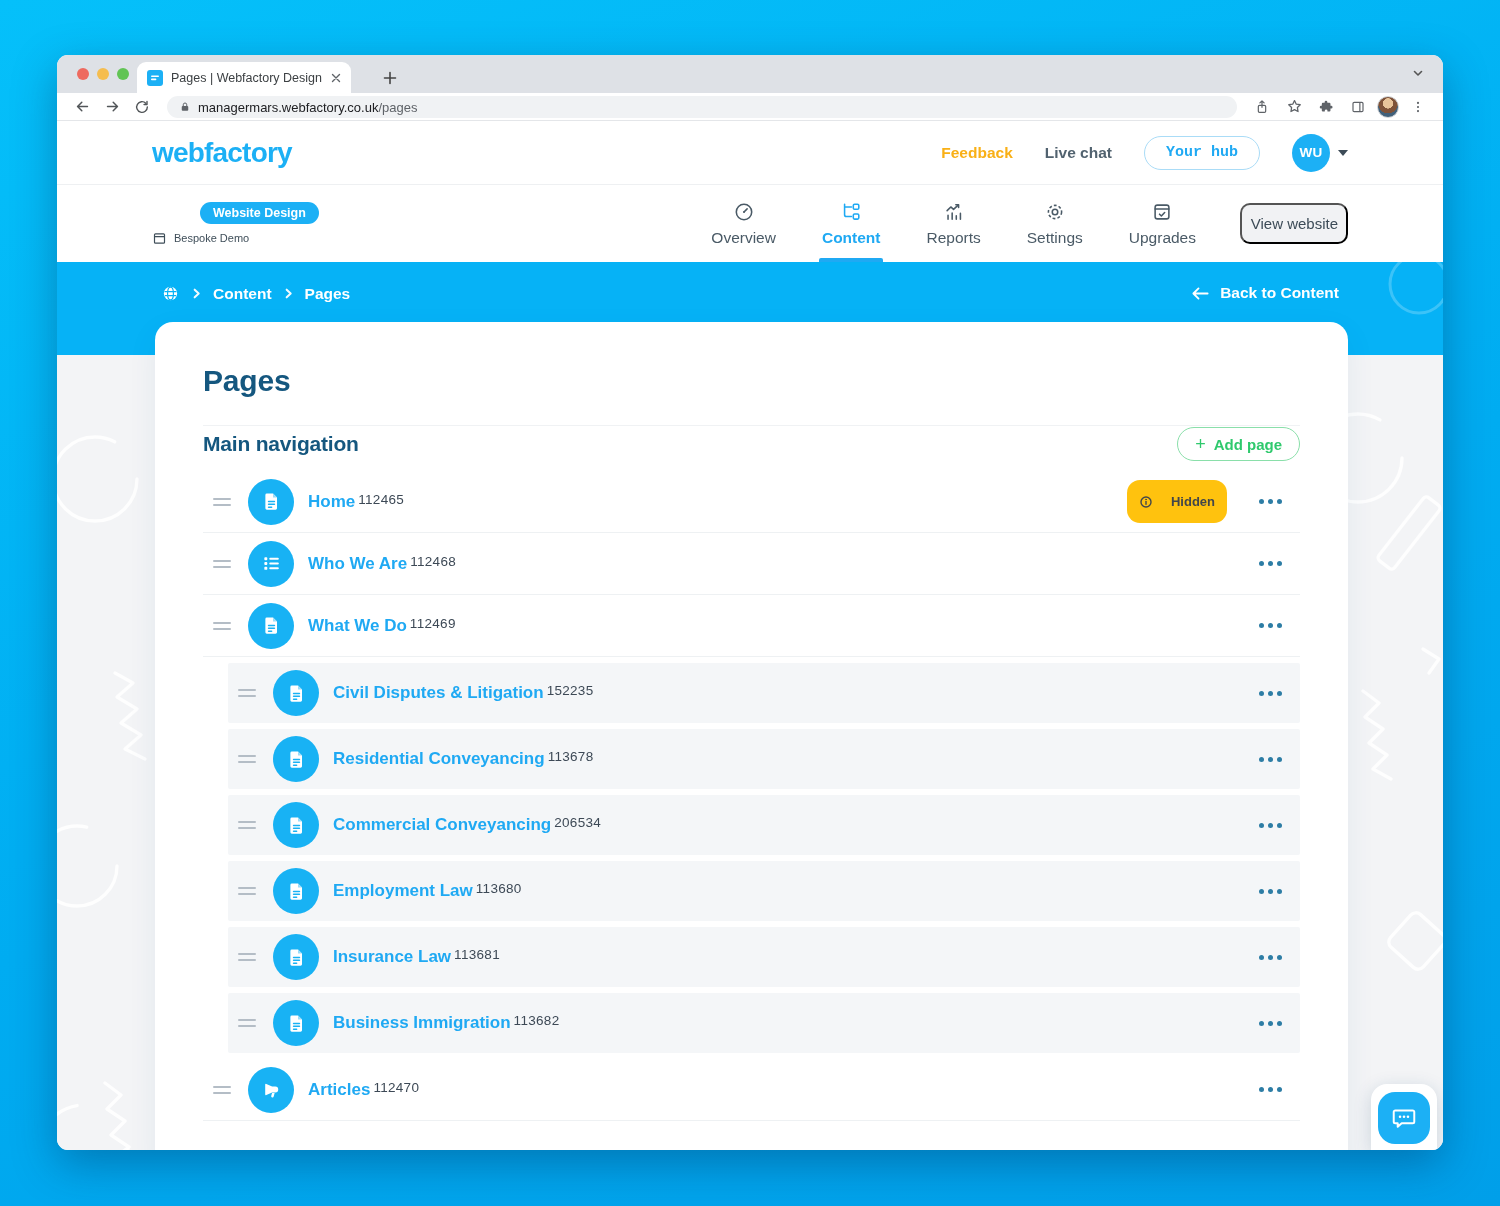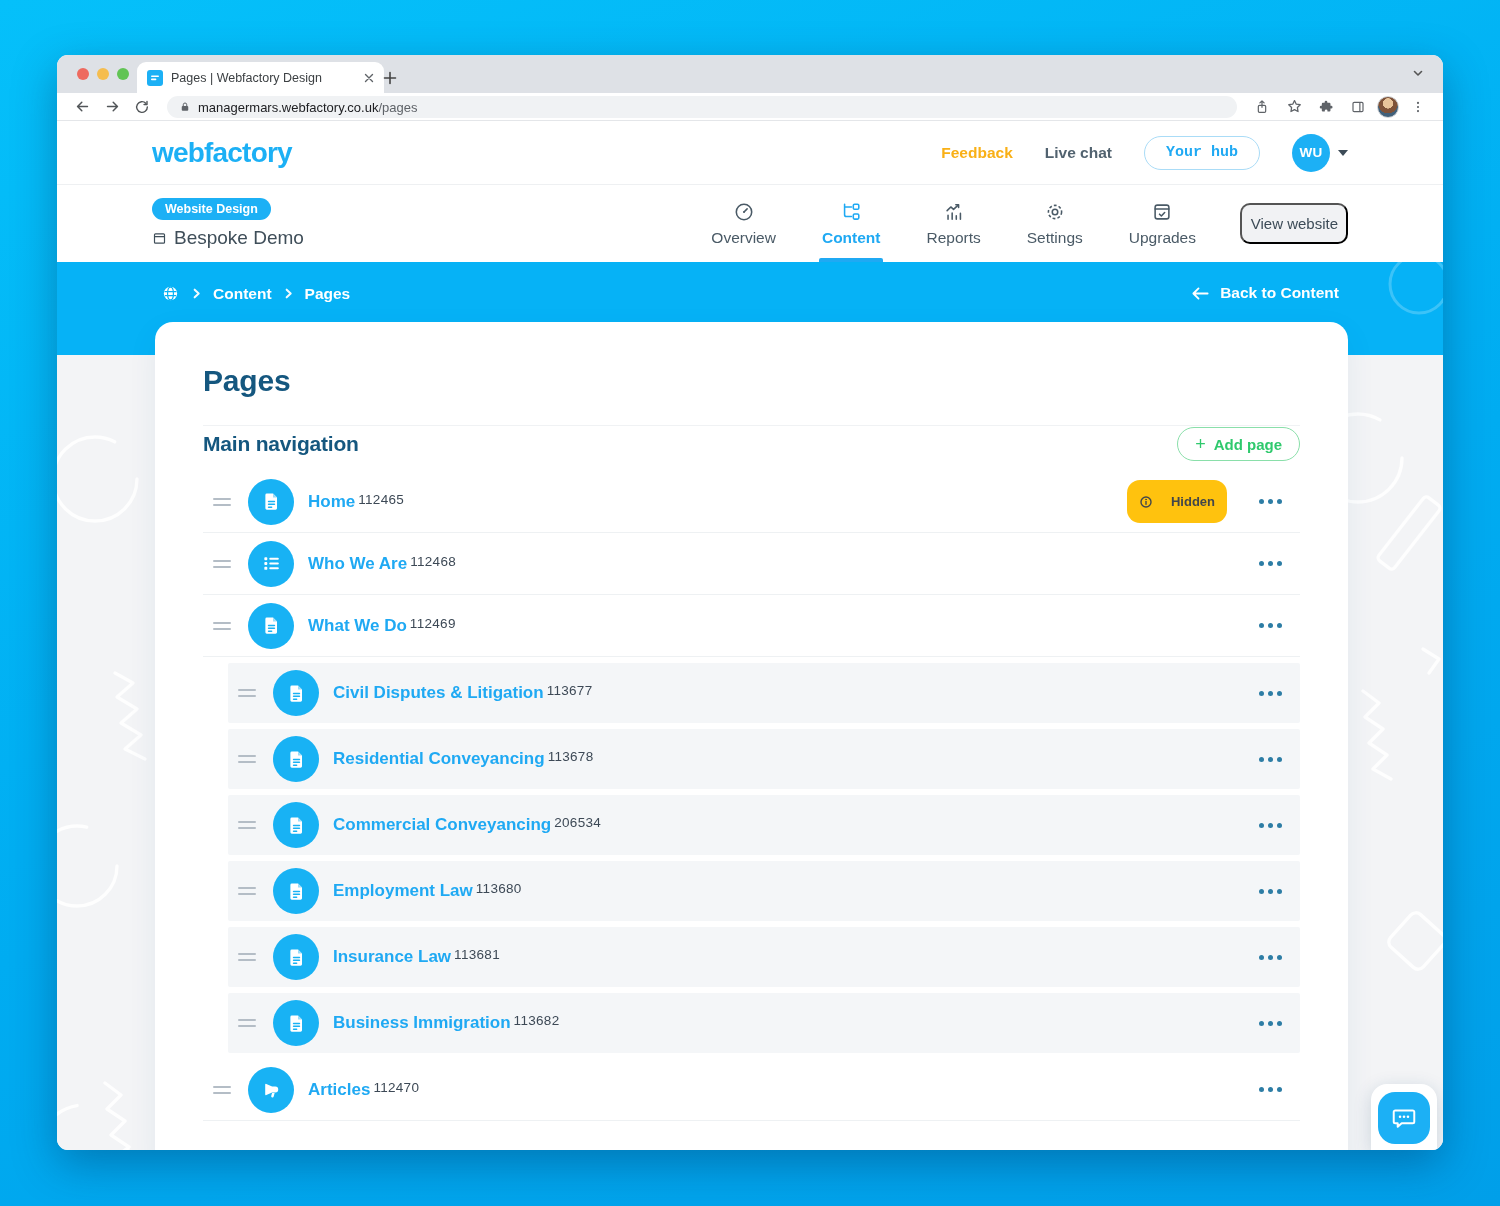--- a/index.html
+++ b/index.html
@@ -10,21 +10,21 @@
   *{box-sizing:border-box;margin:0;padding:0;font-family:"Liberation Sans",sans-serif;}
   html,body{width:1500px;height:1206px;overflow:hidden;}
   .frame{position:absolute;inset:0;background:linear-gradient(160deg,#05c0fa 0%,#00acf1 55%,#009fe9 100%);}
   .window{position:absolute;left:57px;top:55px;width:1386px;height:1095px;border-radius:11px;overflow:hidden;
           background:#fff;box-shadow:0 14px 44px rgba(0,45,90,.38);display:flex;flex-direction:column;}
   
   .tabstrip{height:38px;background:#dee1e6;position:relative;flex:none;}
   .lights{position:absolute;left:20px;top:13px;display:flex;gap:8px;}
   .light{width:12px;height:12px;border-radius:50%;}
   .light.r{background:#ee6a5f}.light.y{background:#f5bd4f}.light.g{background:#61c454}
-  .tab{position:absolute;left:80px;top:7px;width:247px;height:31px;background:#fff;border-radius:9px 9px 0 0;
+  .tab{position:absolute;left:80px;top:7px;width:214px;height:31px;background:#fff;border-radius:9px 9px 0 0;
        display:flex;align-items:center;gap:8px;padding:0 10px;}
   .favicon{flex:none;width:16px;height:16px;border-radius:3px;background:var(--brand);display:flex;align-items:center;justify-content:center;}
   .tab-title{flex:1;font-size:12.5px;color:#3c4043;white-space:nowrap;overflow:hidden;text-overflow:ellipsis;}
   .tab-close{flex:none;color:#5f6368;display:flex;}
   .newtab{position:absolute;left:320px;top:10px;width:26px;height:26px;border-radius:50%;display:flex;align-items:center;justify-content:center;color:#444;}
   .tab-chevron{position:absolute;right:18px;top:11px;color:#555;display:flex;}
   .toolbar{height:28px;background:#fff;display:flex;align-items:center;padding:0 12px;gap:4px;border-bottom:1px solid #e4e6e9;flex:none;}
   .nav-ic-btn{width:26px;height:24px;display:flex;align-items:center;justify-content:center;color:#515558;}
   .urlbar{flex:1;height:22px;background:#f0f2f4;border-radius:11px;margin:0 8px;display:flex;align-items:center;padding:0 12px;gap:7px;}
   .url-host{font-size:13px;color:#202124;}
@@ -41,22 +41,22 @@
   .livechat{color:var(--slate);font-weight:700;font-size:15.5px;}
   .hub-btn{height:34px;border:1.5px solid #aadcf7;border-radius:17px;color:var(--link);font-weight:700;font-size:15px;
            display:flex;align-items:center;padding:0 21px;background:#fff;font-family:Liberation Mono, monospace;}
   .avatar-wrap{display:flex;align-items:center;gap:8px;}
   .avatar{width:38px;height:38px;border-radius:50%;background:var(--brand);color:#fff;font-weight:700;font-size:13.5px;
           display:flex;align-items:center;justify-content:center;letter-spacing:.3px;}
   .caret{width:0;height:0;border-left:5px solid transparent;border-right:5px solid transparent;border-top:6px solid #3c4b57;}
   .hdr2{height:77px;background:#fff;display:flex;align-items:stretch;padding:0 95px;flex:none;position:relative;}
   .site-block{display:flex;flex-direction:column;justify-content:center;gap:7px;}
   .site-badge{align-self:flex-start;background:var(--brand);color:#fff;font-size:12.5px;font-weight:700;
-              padding:4px 13px;border-radius:12px;}
-  .site-row{display:flex;align-items:center;gap:7px;color:#3f4e59;font-size:19px;font-weight:500;}
+              padding:4px 13px;border-radius:12px;margin-left:48px;}
+  .site-row{display:flex;align-items:center;gap:7px;color:#3f4e59;font-size:11px;font-weight:500;}
   .hdr2-right{margin-left:auto;display:flex;align-items:center;gap:14px;}
   .mainnav{display:flex;align-items:stretch;gap:14px;height:100%;}
   .nav-item{position:relative;display:flex;flex-direction:column;align-items:center;justify-content:center;gap:6px;
             padding:0 16px;color:#4a5a66;font-size:15.5px;cursor:default;}
   .nav-item .nav-label{font-weight:500;}
   .nav-item.active{color:var(--link);}
   .nav-item.active .nav-label{font-weight:700;}
   .nav-ic{display:flex;}
   .nav-underline{position:absolute;bottom:0;left:50%;transform:translateX(-50%);width:64px;height:4px;background:var(--link);border-radius:2px 2px 0 0;}
   .view-site{margin-left:14px;align-self:center;width:108px;background:#f1f2f4;border-radius:10px;color:#3c4b57;
@@ -451,21 +451,21 @@
                     <path fill="#9adcf9" d="M13.7 2.8l4.6 4.6h-4.6z"></path>
                     <g fill="#18b2f4">
                       <rect x="7.8" y="11.2" width="8.4" height="1.7" rx=".85"></rect>
                       <rect x="7.8" y="14.4" width="8.4" height="1.7" rx=".85"></rect>
                       <rect x="7.8" y="17.6" width="5.2" height="1.7" rx=".85"></rect>
                     </g>
                   </svg>
                 </div>
                 <div class="ptext">
                   <a class="ptitle">Civil Disputes &amp; Litigation</a>
-                  <div class="pid">113677</div>
+                  <div class="pid">152235</div>
                 </div>
                 <div class="spacer"></div>
                 <div class="dots">
                   <i></i>
                   <i></i>
                   <i></i>
                 </div>
               </div>
               <div class="prow sub">
                 <div class="drag">

